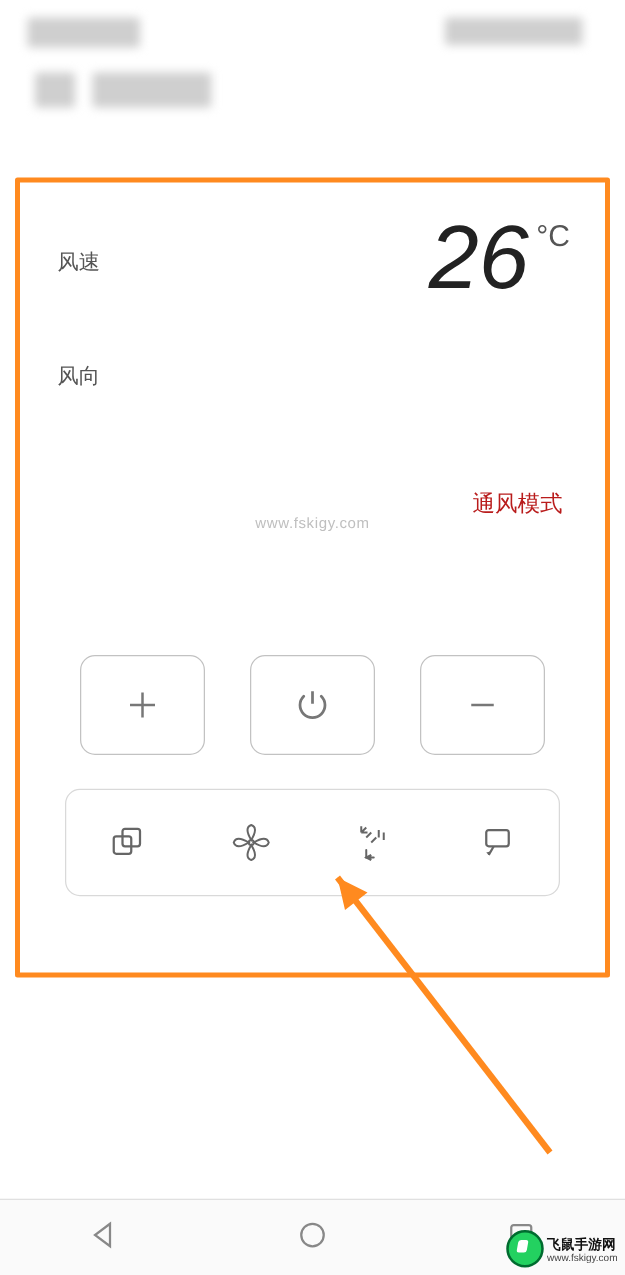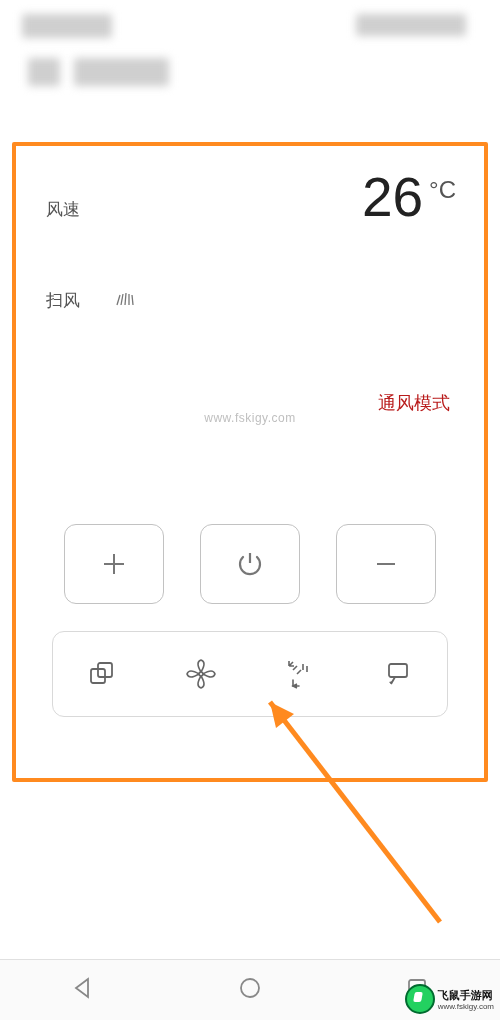--- a/index.html
+++ b/index.html
@@ -15,21 +15,21 @@
   }
 
   .main-area{position:absolute;left:0;top:0;right:0;bottom:0;padding:28px 30px 0 30px;}
 
   .left-labels{position:absolute;left:30px;top:52px;font-size:17px;color:#555;}
   .left-labels div{margin-bottom:68px;}
 
   .sweep-icon{display:inline-block;margin-left:30px;vertical-align:middle;color:#777;}
 
   .temp{position:absolute;right:28px;top:24px;display:flex;align-items:flex-start;}
-  .temp .num{font-size:55px;font-weight:300;line-height:1;color:#222;}
+  .temp .num{font-size:72px;font-weight:300;line-height:1;color:#222;font-style:italic;}
   .temp .unit{font-size:24px;color:#555;margin-left:6px;margin-top:6px;}
 
   .mode-label{position:absolute;right:34px;top:245px;font-size:18px;color:#b91c1c;}
 
   .btn-row{position:absolute;left:34px;right:34px;top:378px;display:flex;gap:36px;justify-content:center;}
   .btn{flex:1;max-width:98px;height:78px;border:1.5px solid #c2c2c2;border-radius:12px;background:#fff;display:flex;align-items:center;justify-content:center;cursor:pointer;}
   .btn svg{stroke:#777;}
 
   .option-row{position:absolute;left:36px;right:36px;top:485px;height:84px;border:1.5px solid #d9d9d9;border-radius:12px;background:#fff;display:flex;align-items:center;justify-content:space-around;cursor:pointer;}
   .option-row .opt{flex:1;display:flex;align-items:center;justify-content:center;}
@@ -57,34 +57,21 @@
   <div class="blur-block" style="right:34px;top:14px;width:110px;height:22px;"></div>
   <div class="blur-block" style="left:28px;top:58px;width:32px;height:28px;"></div>
   <div class="blur-block" style="left:74px;top:58px;width:95px;height:28px;"></div>
 </div>
 
 <div class="card-frame">
 
   <div class="main-area">
     <div class="left-labels">
       <div>风速</div>
-      <div>
-        <span>扫风</span>
-        <span class="sweep-icon">
-          <svg width="24" height="16" viewBox="0 0 24 16">
-            <g fill="none" stroke="#777" stroke-width="1.3">
-              <path d="M2 14 L5 4"></path>
-                <path d="M6 14 L8 3"></path>
-                <path d="M10 14 L11 2"></path>
-              <path d="M14 14 L14 3"></path>
-                <path d="M18 14 L17 4"></path>
-            </g>
-          </svg>
-        </span>
-      </div>
+      <div>风向</div>
     </div>
 
     <div class="temp">
       <span class="num">26</span>
       <span class="unit">°C</span>
     </div>
 
     <div class="mode-label">通风模式</div>
 
     <div class="btn-row">

